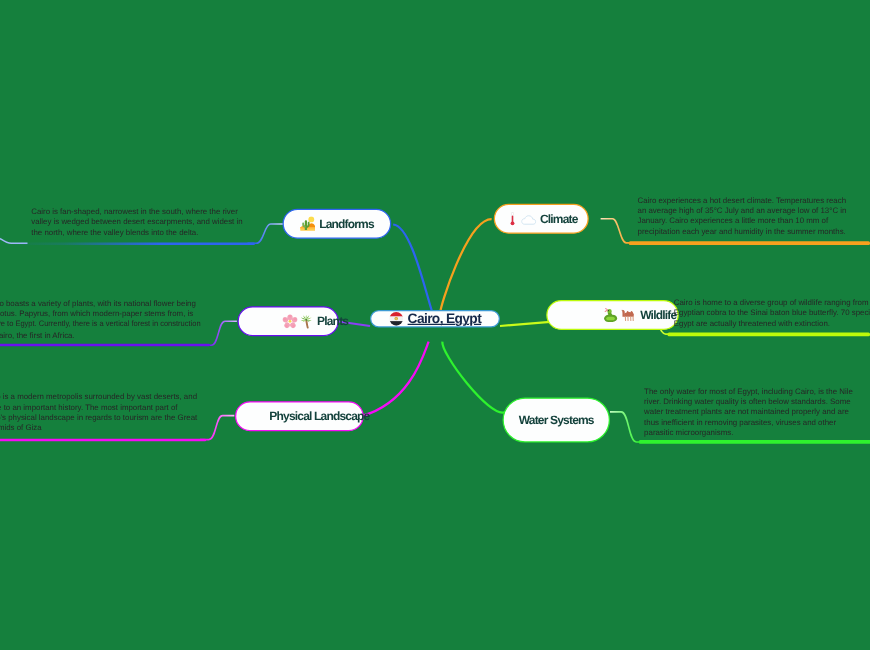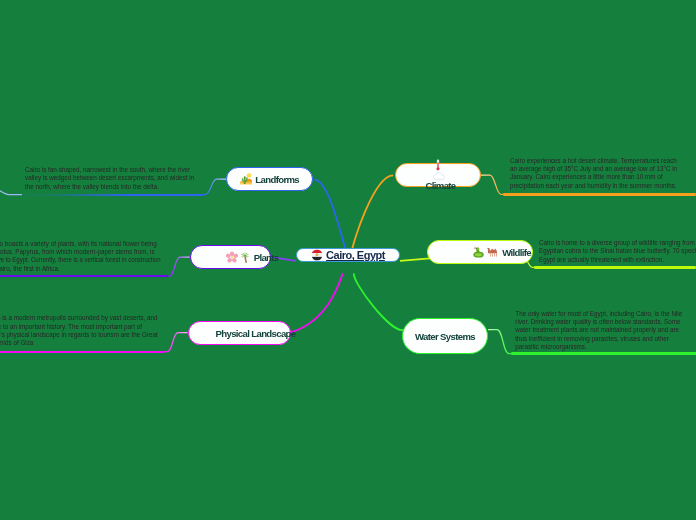--- a/index.html
+++ b/index.html
@@ -75,21 +75,21 @@
           <rect x="1.5" y="26.5" width="33" height="7.8" rx="1.2" fill="#FFCC4D"></rect>
           <rect x="1.5" y="26.5" width="33" height="2.6" fill="#FFAC33"></rect>
           <path d="M14 11.5c1.5 0 2.5 1.2 2.5 2.8V33h-5V14.3c0-1.6 1-2.8 2.5-2.8z" fill="#5C9E31"></path>
           <path d="M8 16c1.2 0 2.1 1 2.1 2.3v2.4c0 2.4 1.3 3.4 3.2 3.4v3.7c-4.1 0-7.4-2.4-7.4-6.6v-2.9c0-1.3 .9-2.3 2.1-2.3z" fill="#77B255"></path>
           <path d="M20 14.4c1.2 0 2.1 1 2.1 2.3v4.3c0 4.2-3.3 6.8-7.4 6.8v-3.7c2 0 3.2-1.2 3.2-3.5v-3.9c0-1.3 .9-2.3 2.1-2.3z" fill="#5C9E31"></path>
         </svg>
       </span>
     <span data-bind="diagram.branches.0.label">Landforms</span>
   </div>
 
-  <div class="node" style="left:395px;top:163px;width:86px;height:24px;border:1.7px solid #f7a01e;padding-left:4px;flex-direction:column;">
+  <div class="node" style="left:395px;top:163px;width:76px;height:24px;border:1.7px solid #f7a01e;padding-left:4px;">
     <span class="emo" style="margin-right:5px;">
         <svg width="4" height="12.4" viewBox="0 0 12 36">
           <path d="M6 1.2c2 0 3.4 1.4 3.4 3.4v22.6c0 2-1.4 3.4-3.4 3.4s-3.4-1.4-3.4-3.4V4.6c0-2 1.4-3.4 3.4-3.4z" fill="#E8E8E8"></path>
           <path d="M6 3.2c1.1 0 1.8 .8 1.8 1.8v22.6c0 1.1-.7 1.8-1.8 1.8s-1.8-.7-1.8-1.8V5c0-1 .7-1.8 1.8-1.8z" fill="#FFF"></path>
           <path d="M6 9.5c1.1 0 1.8 .8 1.8 1.8v17c0 1.1-.7 1.8-1.8 1.8s-1.8-.7-1.8-1.8v-17c0-1 .7-1.8 1.8-1.8z" fill="#DD2E44"></path>
           <circle cx="6" cy="28.5" r="4.6" fill="#DD2E44"></circle>
         </svg>
       </span>
       <span class="emo">
         <svg width="12" height="9" viewBox="0 0 36 27">
@@ -150,21 +150,21 @@
           <path d="M14.5 14.0 Q20.7 16.9 27.4 15.8 Q21.2 12.9 14.5 14.0 Z" fill="#66B032"></path>
           <path d="M14.5 14.0 Q7.8 12.9 1.6 15.8 Q8.3 16.9 14.5 14.0 Z" fill="#7DC242"></path>
           <path d="M14.5 14.0 Q17.8 18.4 23.1 20.0 Q19.8 15.6 14.5 14.0 Z" fill="#5FA52E"></path>
           <path d="M14.5 14.0 Q9.2 15.6 5.9 20.0 Q11.2 18.4 14.5 14.0 Z" fill="#8CC63E"></path>
           <circle cx="14.5" cy="14" r="2.2" fill="#4E8A30"></circle>
         </svg>
       </span>
     <span data-bind="diagram.branches.2.label">Plants</span>
   </div>
 
-  <div class="node" style="left:427px;top:240px;width:106px;height:24px;border:1.7px solid #bdfa0a;padding-left:44px;">
+  <div class="node" style="left:437px;top:240px;width:106px;height:24px;border:1.7px solid #bdfa0a;padding-left:44px;">
     <span class="emo">
         <svg width="11.2" height="12" viewBox="0 0 34 36">
           <path d="M16.2 20.4c-3.6 0-6.3-2.8-6.3-6.5v-4c0-2.4 1.9-4.3 4.3-4.3s4.3 1.9 4.3 4.3v4c0 1 .7 1.6 1.7 1.6v4.9z" fill="#5FA326"></path>
           <ellipse cx="13.9" cy="8.4" rx="5.4" ry="4.8" fill="#79C12E"></ellipse>
           <path d="M9.7 6.1L4.1 3.5c-.6-.3-.8-.9-.5-1.4 .3-.5 1-.7 1.5-.3l5 3.1z" fill="#EA596E"></path>
           <path d="M9.6 7.5L3.7 9.9c-.6 .2-1.2 0-1.4-.6-.2-.5 .1-1.1 .6-1.3l6-2.1z" fill="#EA596E"></path>
           <path d="M17.5 17.2h3.9c6.2 0 11.3 3.9 11.3 8.8 0 4.9-5.1 8.8-11.3 8.8h-9.8C5.4 34.8 .8 31.3 .8 26.5c0-4.4 4-8.2 9.2-9.3z" fill="#5FA326"></path>
           <path d="M17.6 22h3.2c3.6 0 6.5 2 6.5 4.5S24.4 31 20.8 31h-8.7c-3.6 0-6.5-1.9-6.5-4.4 0-2.3 2.5-4.1 6-4.6z" fill="#8DD43B"></path>
           <circle cx="11.5" cy="7.4" r="1.3" fill="#292F33"></circle>
         </svg>

